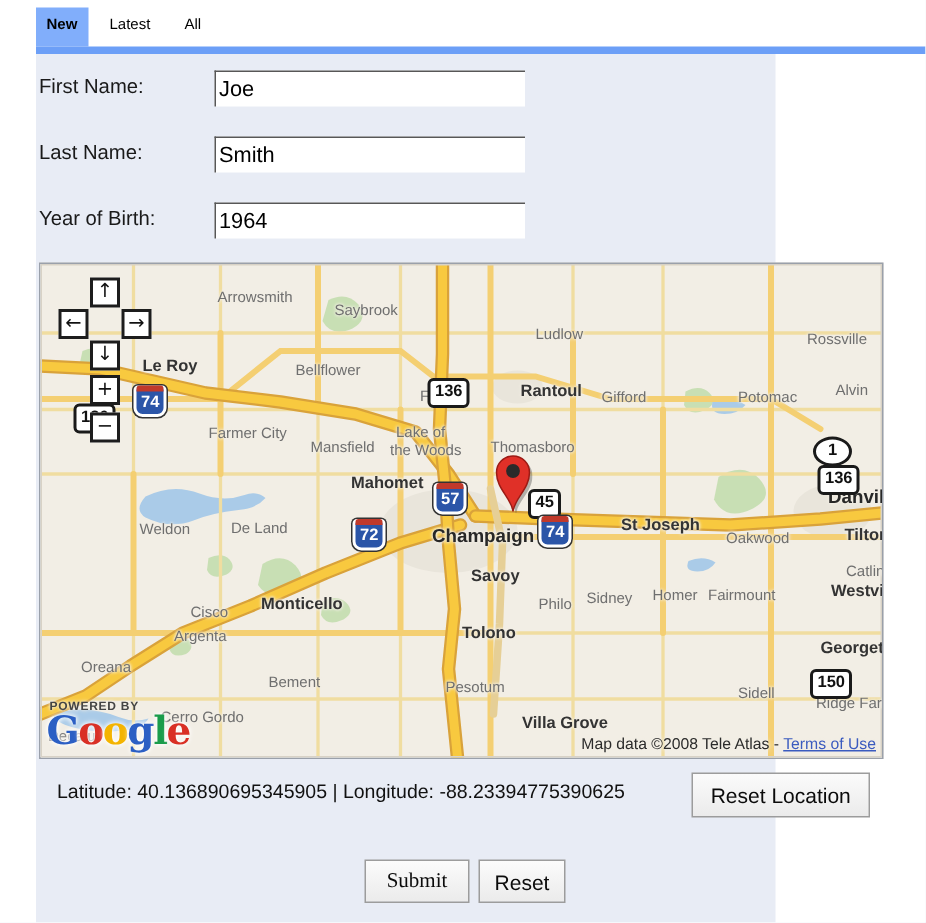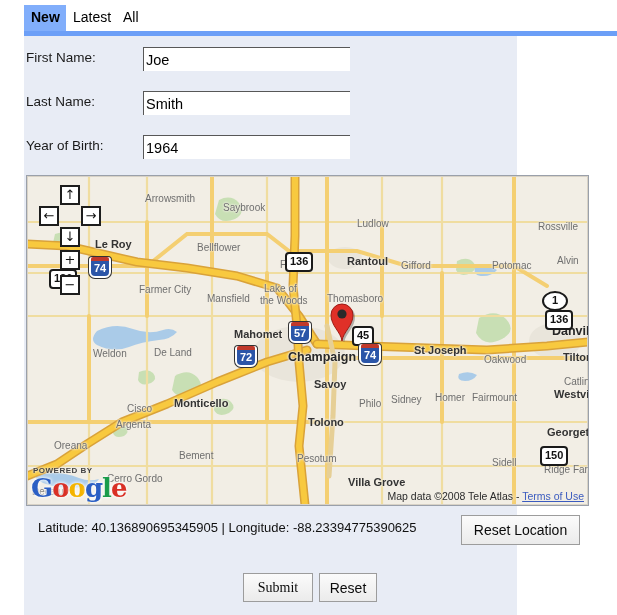--- a/index.html
+++ b/index.html
@@ -22,21 +22,21 @@
     width: 617px;
     height: 31px;
     background: #ffffff;
   }
   .tab {
     position: absolute;
     top: 5px;
     height: 26px;
     line-height: 24px;
     padding: 0 7px;
-    font-size: 14px;
+    font-size: 10px;
     color: #000000;
     background: #ffffff;
     box-sizing: border-box;
     white-space: nowrap;
     cursor: pointer;
   }
   .tab.active {
     background: #81aefb;
     font-weight: bold;
   }
@@ -431,21 +431,21 @@
           <div class="mlabel lt" style="left: 253px; top: 83px;">Fisher</div>
           <div class="mlabel mid" style="left: 320px; top: 79px;">Rantoul</div>
           <div class="mlabel lt" style="left: 374px; top: 84px;">Gifford</div>
           <div class="mlabel lt" style="left: 465px; top: 84px;">Potomac</div>
           <div class="mlabel lt" style="left: 530px; top: 79px;">Alvin</div>
           <div class="mlabel lt" style="left: 112px; top: 108px;">Farmer City</div>
           <div class="mlabel lt" style="left: 180px; top: 117px;">Mansfield</div>
           <div class="mlabel lt" style="left: 237px; top: 107px;">Lake of</div>
           <div class="mlabel lt" style="left: 233px; top: 119px;">the Woods</div>
           <div class="mlabel lt" style="left: 300px; top: 117px;">Thomasboro</div>
-          <div class="mlabel mid" style="left: 207px; top: 152px; text-align: center;">Mahomet</div>
+          <div class="mlabel mid" style="left: 207px; top: 140px; text-align: center;">Mahomet</div>
           <div class="mlabel big" style="left: 525px; top: 148px;">Danville</div>
           <div class="mlabel lt" style="left: 66px; top: 172px;">Weldon</div>
           <div class="mlabel lt" style="left: 127px; top: 171px;">De Land</div>
           <div class="mlabel big" style="left: 261px; top: 174px;">Champaign</div>
           <div class="mlabel mid" style="left: 387px; top: 168px;">St Joseph</div>
           <div class="mlabel lt" style="left: 457px; top: 178px;">Oakwood</div>
           <div class="mlabel mid" style="left: 536px; top: 175px;">Tilton</div>
           <div class="mlabel lt" style="left: 497px; top: 200px; margin-left: 40px;">Catlin</div>
           <div class="mlabel mid" style="left: 527px; top: 212px;">Westville</div>
           <div class="mlabel mid" style="left: 287px; top: 202px;">Savoy</div>

